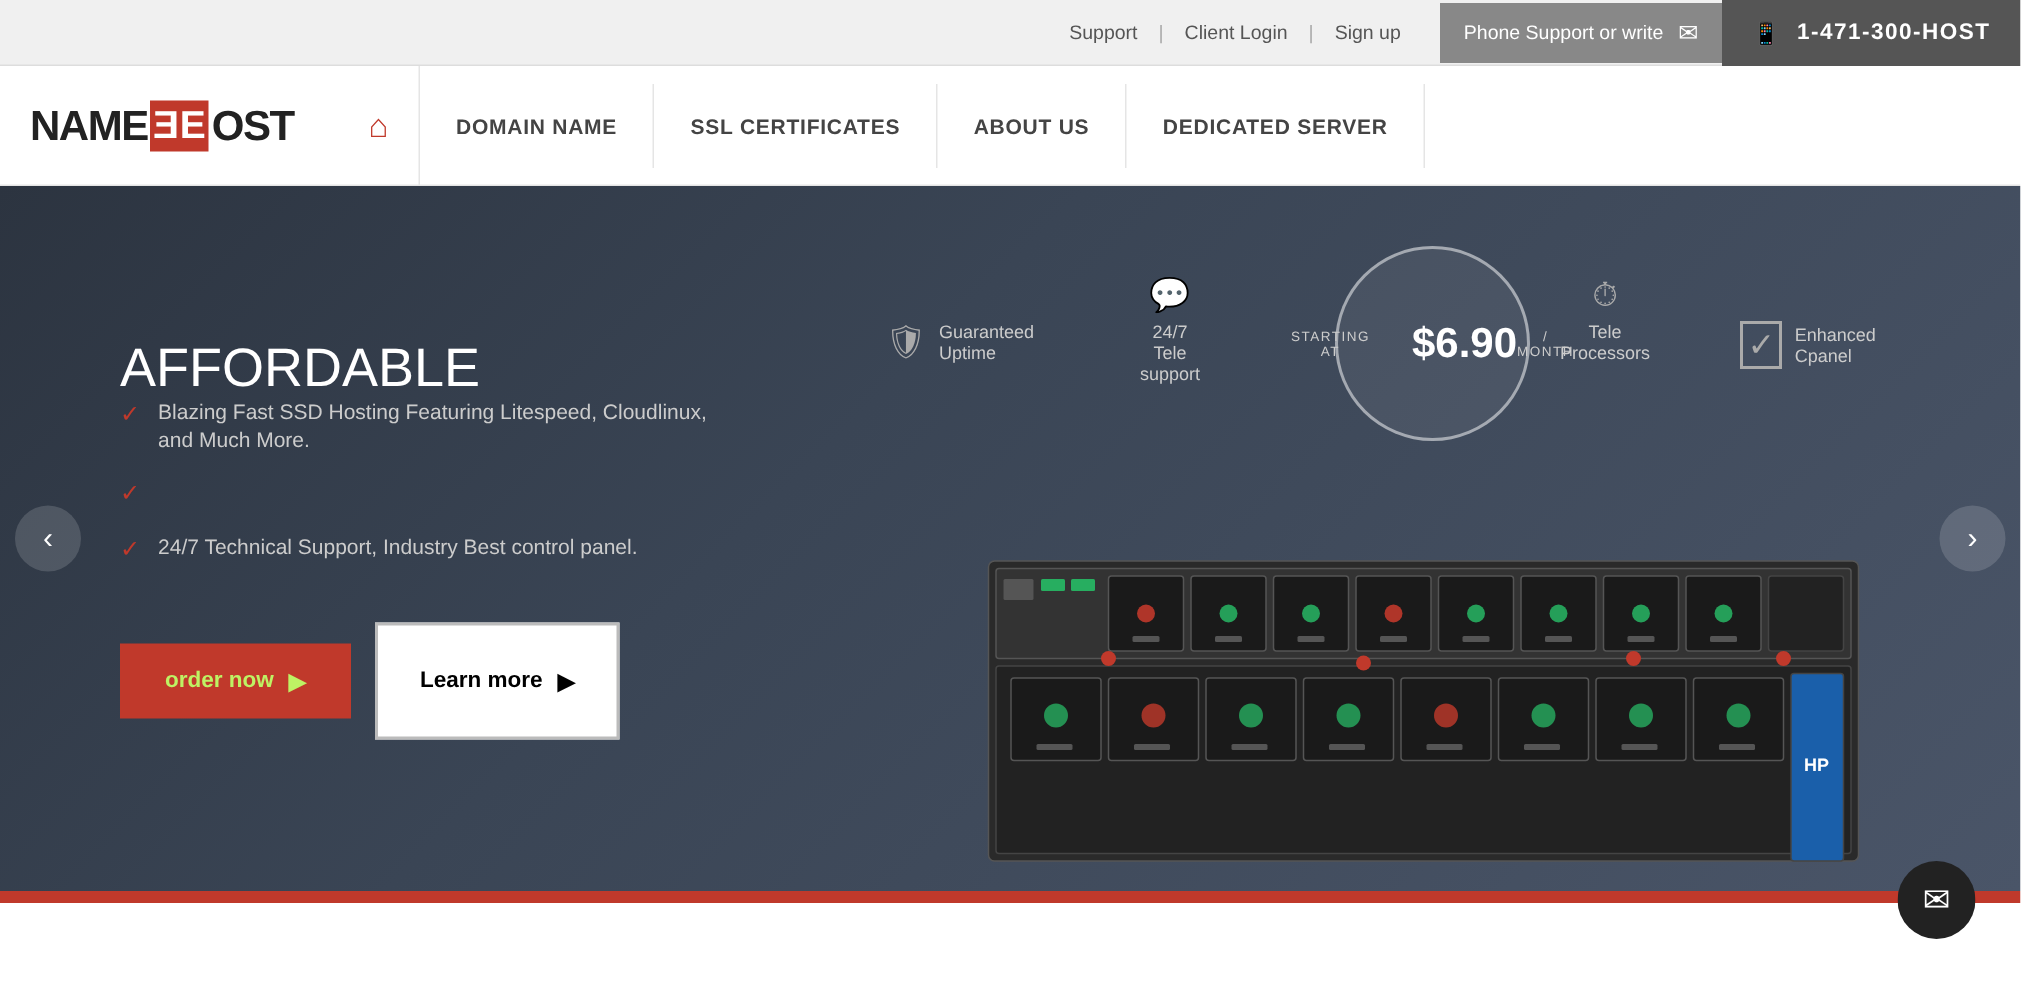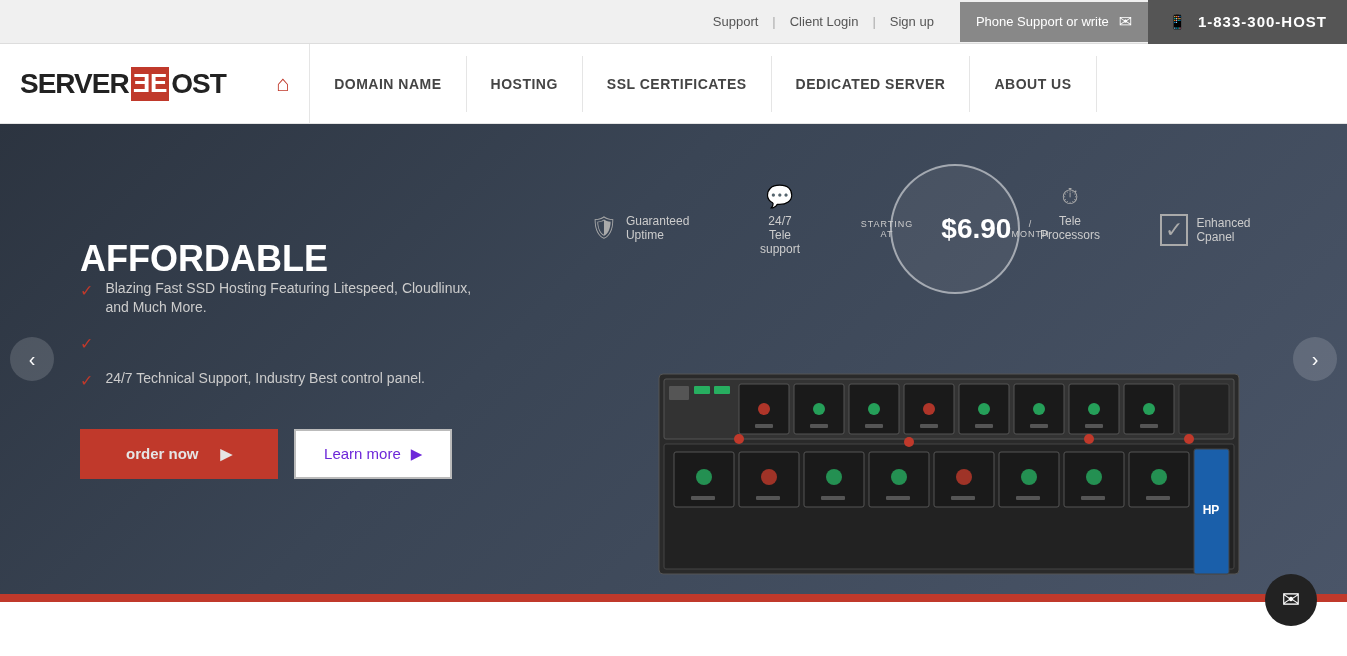--- a/index.html
+++ b/index.html
@@ -139,21 +139,21 @@
       align-items: center;
       overflow: hidden;
     }
     .hero-left {
       flex: 0 0 550px;
       padding: 60px 60px 60px 80px;
       z-index: 2;
     }
     .hero-title-top {
       font-size: 36px;
-      font-weight: 700;
+      font-weight: 400;
       color: #fff;
       text-transform: uppercase;
       line-height: 1.1;
     }
     .hero-title-bottom {
       font-size: 36px;
       font-weight: 900;
       color: #fff;
       text-transform: uppercase;
       line-height: 1.1;
@@ -178,38 +178,38 @@
       margin-top: 1px;
       flex-shrink: 0;
     }
     .hero-buttons {
       display: flex;
       gap: 16px;
       align-items: center;
     }
     .btn-order {
       background: #c0392b;
-      color: #e5e5e5;
+      color: #bef264;
       border: none;
-      padding: 16px 46px;
+      padding: 16px 30px;
       font-size: 15px;
       font-weight: 700;
       cursor: pointer;
       display: flex;
       align-items: center;
-      gap: 22px;
+      gap: 10px;
       text-transform: lowercase;
     }
     .btn-learn {
       background: #fff;
-      color: #6d28d9;
+      color: #000000;
       border: 2px solid #bbb;
-      padding: 14px 28px;
+      padding: 28px 28px;
       font-size: 15px;
-      font-weight: 400;
+      font-weight: 700;
       cursor: pointer;
       display: flex;
       align-items: center;
       gap: 10px;
     }
 
     
     .hero-right {
       flex: 1;
       position: relative;
@@ -275,42 +275,41 @@
     <a class="top-bar-link">Client Login</a>
     <span class="top-bar-sep">|</span>
     <a class="top-bar-link">Sign up</a>
   </div>
   <div class="phone-support-area">
     <span>Phone Support or write</span>
     <span class="mail-icon">✉</span>
   </div>
   <div class="phone-number-bar">
     <span>📱</span>
-    <span>1-833-300-HOST</span>
+    <span>1-471-300-HOST</span>
   </div>
 </div>
 
 <div class="header">
   <div class="logo">
-    <span class="logo-text-relat">SERVER</span>
+    <span class="logo-text-relat">NAME</span>
     <span class="logo-icon">
       <span style="display:inline-block;transform:scaleX(-1);font-weight:900;">E</span>
         <span style="font-weight:900;">E</span>
     </span>
     <span class="logo-text-ost">OST</span>
   </div>
   <nav class="nav">
     <div class="nav-home">
       <span style="font-size:22px; color:#c0392b;">⌂</span>
     </div>
     <div class="nav-item">DOMAIN NAME</div>
-    <div class="nav-item">HOSTING</div>
     <div class="nav-item">SSL CERTIFICATES</div>
+    <div class="nav-item">ABOUT US</div>
     <div class="nav-item">DEDICATED SERVER</div>
-    <div class="nav-item">ABOUT US</div>
   </nav>
 </div>
 
 <div class="hero">
 
   <button class="nav-arrow nav-arrow-left">‹</button>
 
   <div class="hero-left">
     <div class="hero-title-top">AFFORDABLE</div>
 

